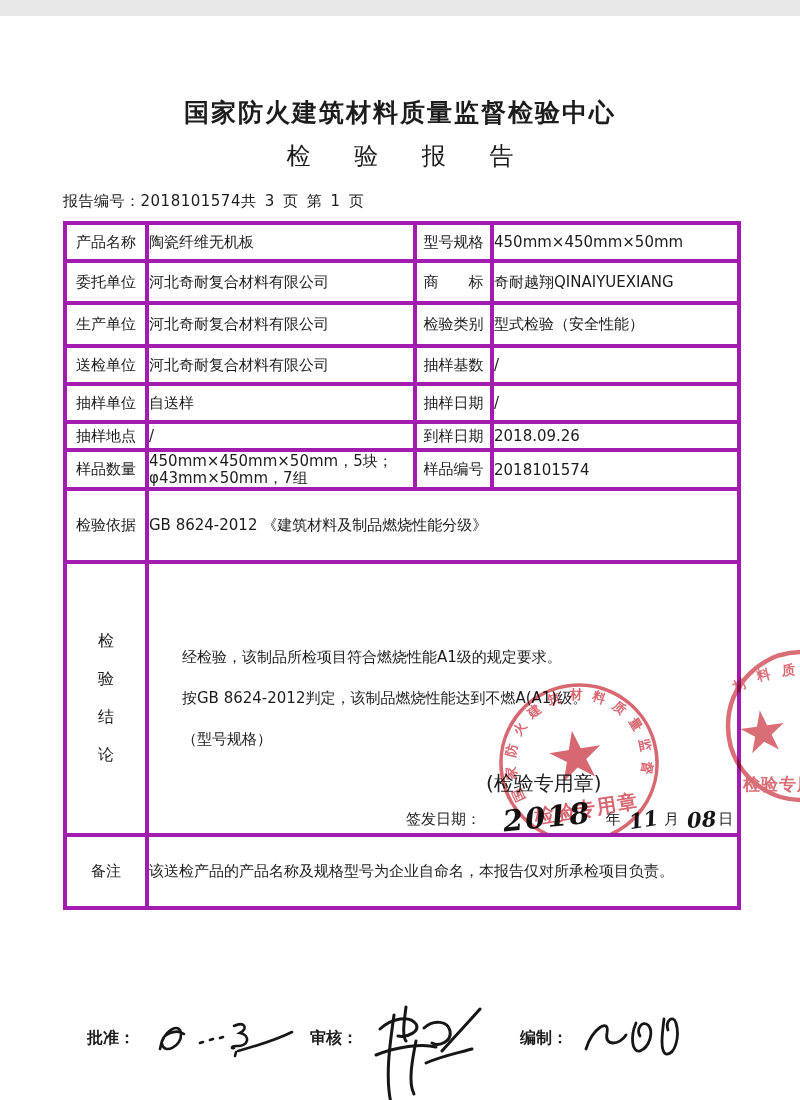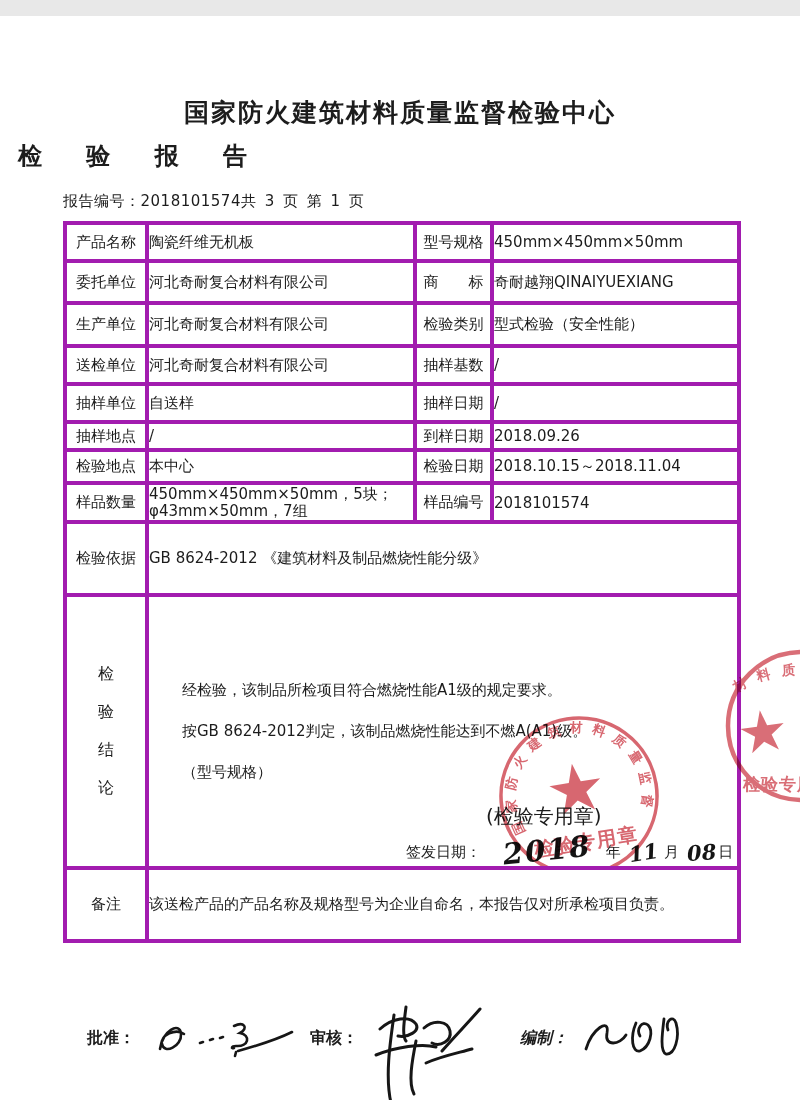--- a/index.html
+++ b/index.html
@@ -5,22 +5,22 @@
   html,body{margin:0;padding:0;background:#e8e8e8;}
   .page{
     position:relative;width:800px;height:1100px;margin:16px auto;
     background:#ffffff;overflow:hidden;
     font-family:"DejaVu Sans","Liberation Sans",sans-serif;
     color:#1c1c1c;
   }
   
   .org-title{position:absolute;top:80px;left:0;width:100%;text-align:center;
     font-size:25px;font-weight:bold;letter-spacing:2px;}
-  .report-title{position:absolute;top:124px;left:0;width:100%;text-align:left;
-    font-size:24px;font-weight:bold;letter-spacing:18px;text-indent:18px;}
+  .report-title{position:absolute;top:124px;left:0;width:100%;text-align:center;
+    font-size:24px;font-weight:normal;letter-spacing:18px;text-indent:18px;}
   .meta-row{position:absolute;top:176px;left:63px;width:674px;
     display:flex;font-size:15px;}
   .meta-left{letter-spacing:.5px;}
   .meta-right{letter-spacing:2px;}
   
   table.main{position:absolute;top:205px;left:63px;width:674px;
     border-collapse:collapse;table-layout:fixed;}
   table.main td,table.main th{border:4px solid #a21caf;padding:0;
     font-size:15px;font-weight:normal;vertical-align:middle;overflow:hidden;}
   .lab{text-align:center;padding:0 2px;}
@@ -47,21 +47,21 @@
   .stamp-main{position:absolute;left:344px;top:113px;width:172px;height:172px;
     mix-blend-mode:multiply;opacity:.82;}
   .stamp-edge{position:absolute;left:718px;top:618px;width:82px;height:175px;
     overflow:hidden;mix-blend-mode:multiply;opacity:.78;}
   
   .foot{position:absolute;top:1003px;left:0;width:100%;height:97px;}
   .sig-label{position:absolute;font-size:16px;font-weight:bold;}
   .sig-svg{position:absolute;}
   .l-approve{left:87px;top:9px;}
   .l-review{left:310px;top:9px;}
-  .l-prepare{left:520px;top:9px;font-style:italic;}
+  .l-prepare{left:520px;top:9px;}
   .s-approve{left:150px;top:-6px;}
   .s-review{left:358px;top:-22px;}
   .s-prepare{left:578px;top:-12px;}
 </style>
 </head>
 <body>
 
 <div class="page">
 
   <div class="org-title">国家防火建筑材料质量监督检验中心</div>
@@ -108,26 +108,20 @@
       <td class="lab">抽样单位</td>
       <td class="val">自送样</td>
       <td class="lab">抽样日期</td>
       <td class="val">/</td>
     </tr>
     <tr class="h44">
       <td class="lab">抽样地点</td>
       <td class="val">/</td>
       <td class="lab">到样日期</td>
       <td class="val">2018.09.26</td>
-    </tr>
-    <tr class="h33">
-      <td class="lab">检验地点</td>
-      <td class="val">本中心</td>
-      <td class="lab">检验日期</td>
-      <td class="val">2018.10.15～2018.11.04</td>
     </tr>
     <tr class="h39">
       <td class="lab">样品数量</td>
       <td class="val small-val">450mm×450mm×50mm，5块；φ43mm×50mm，7组</td>
       <td class="lab">样品编号</td>
       <td class="val">2018101574</td>
     </tr>
 
     <tr class="h73">
       <td class="lab">检验依据</td>

